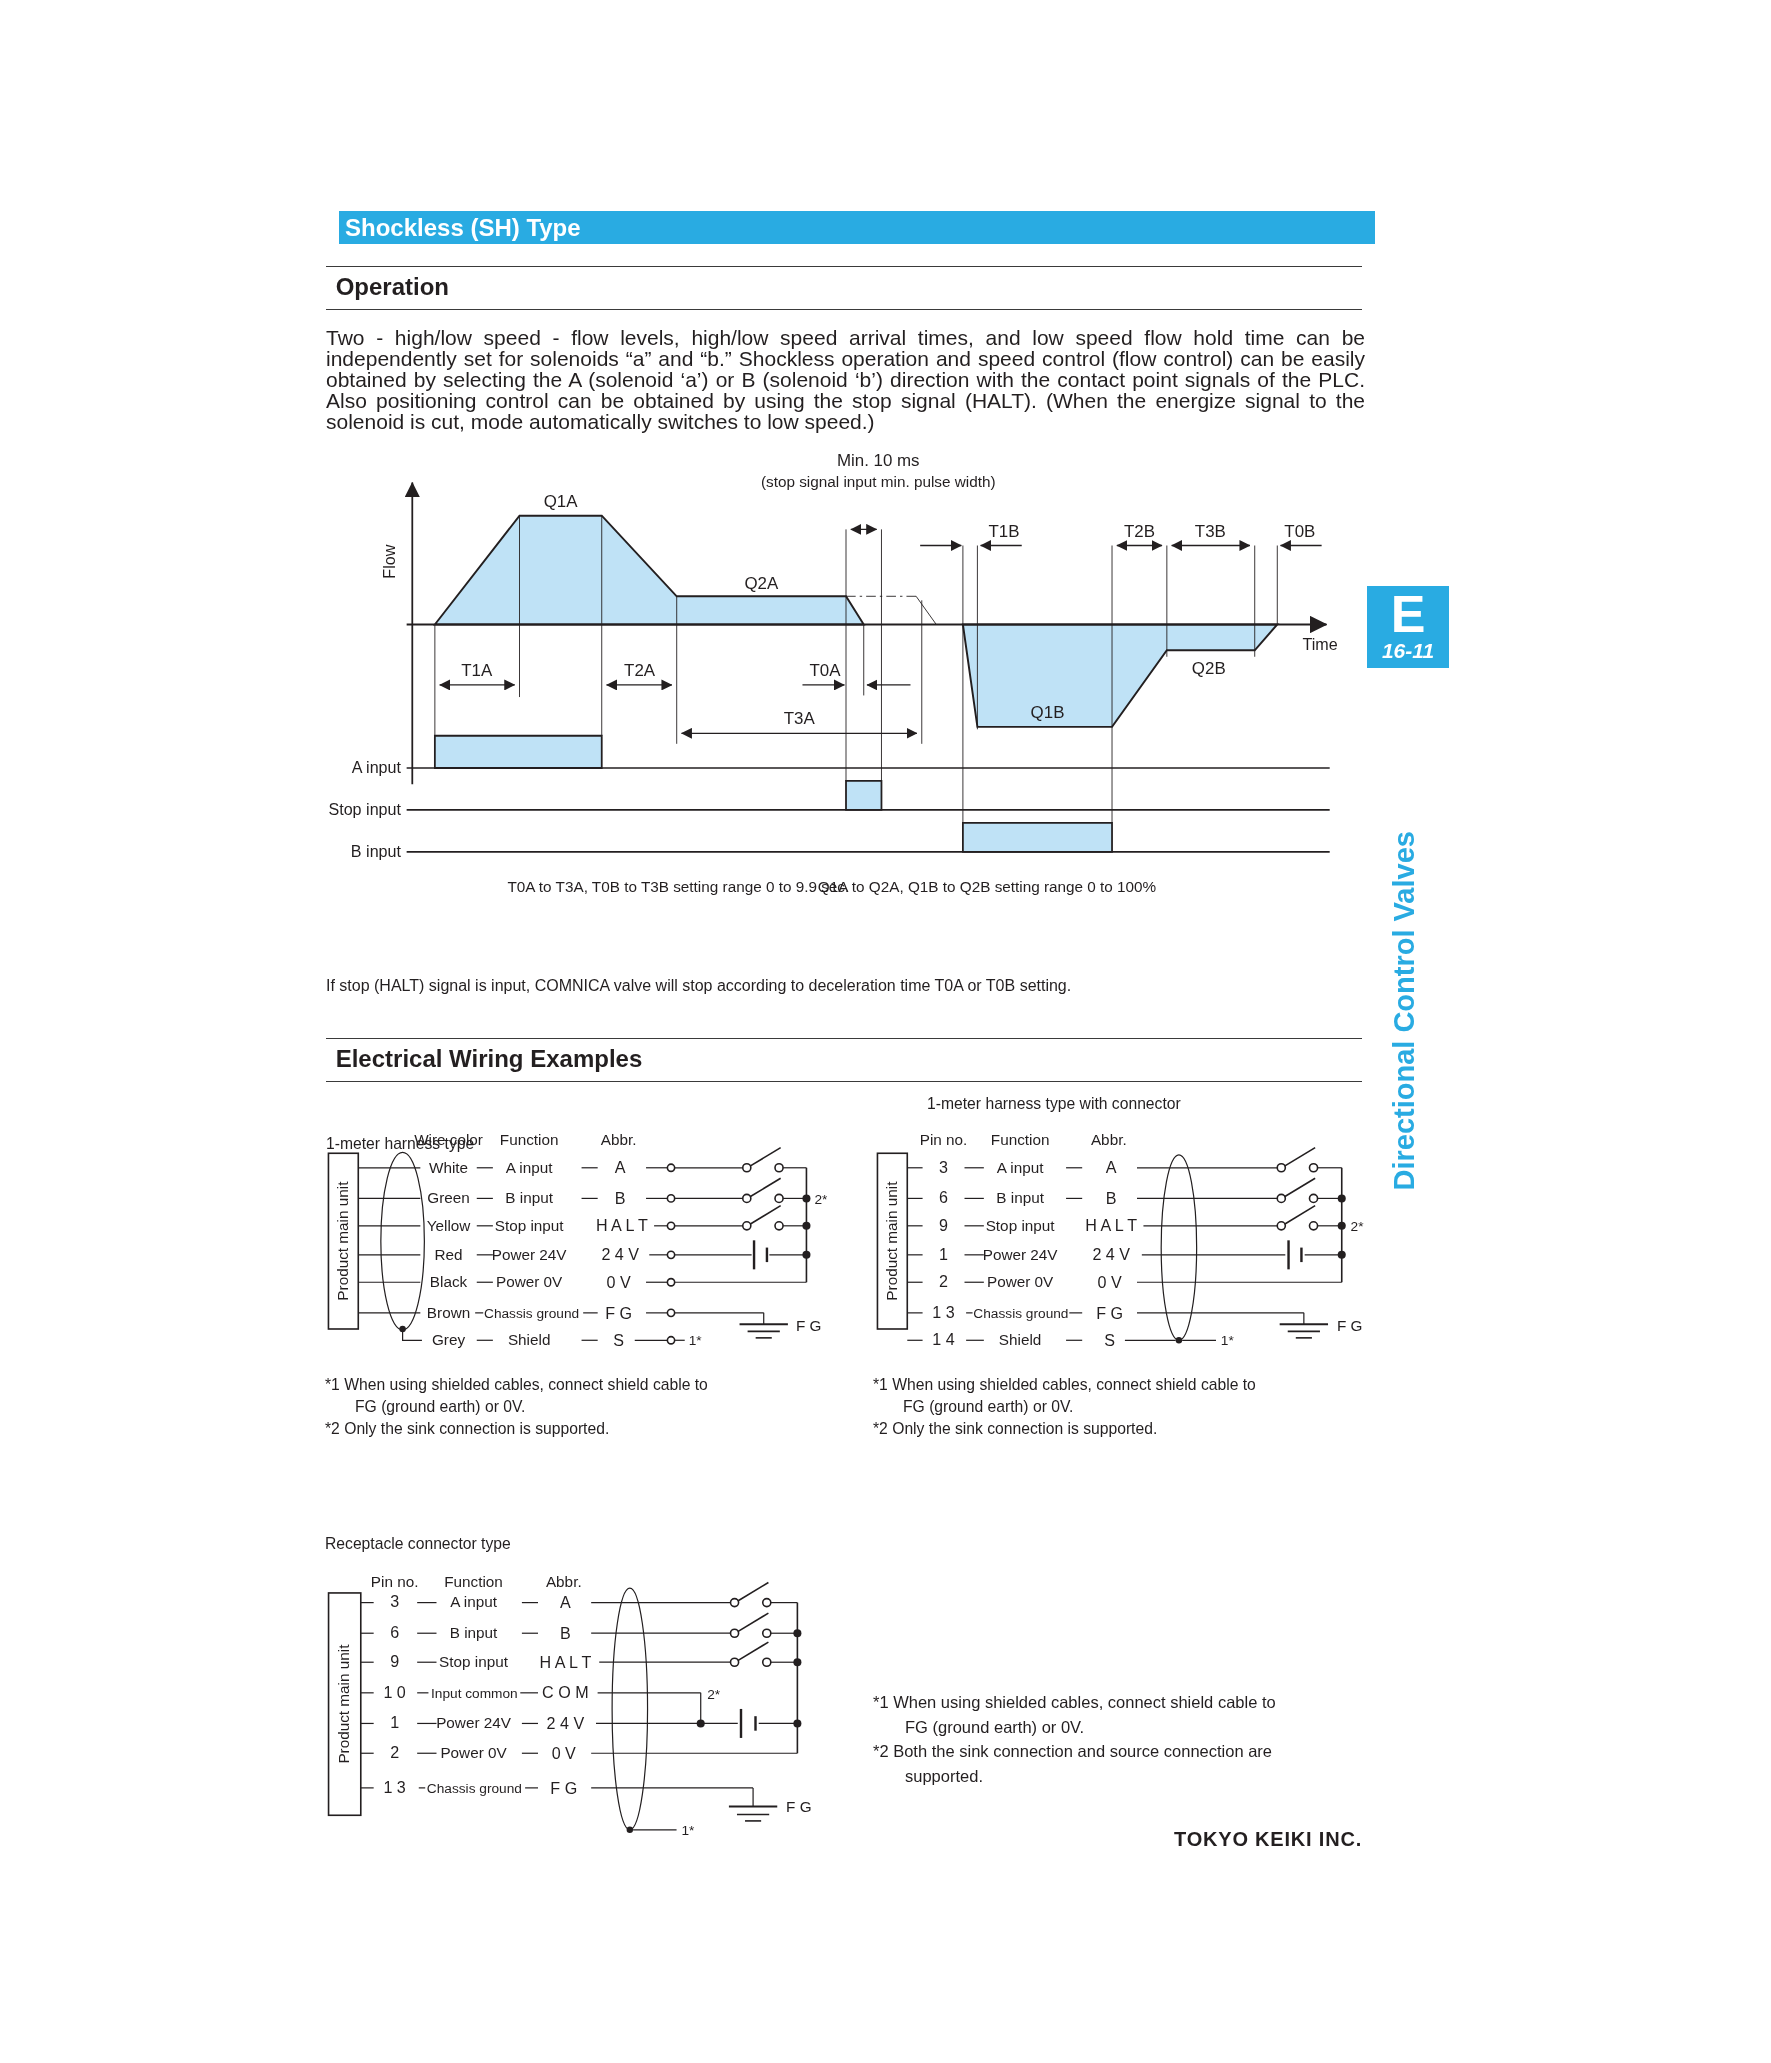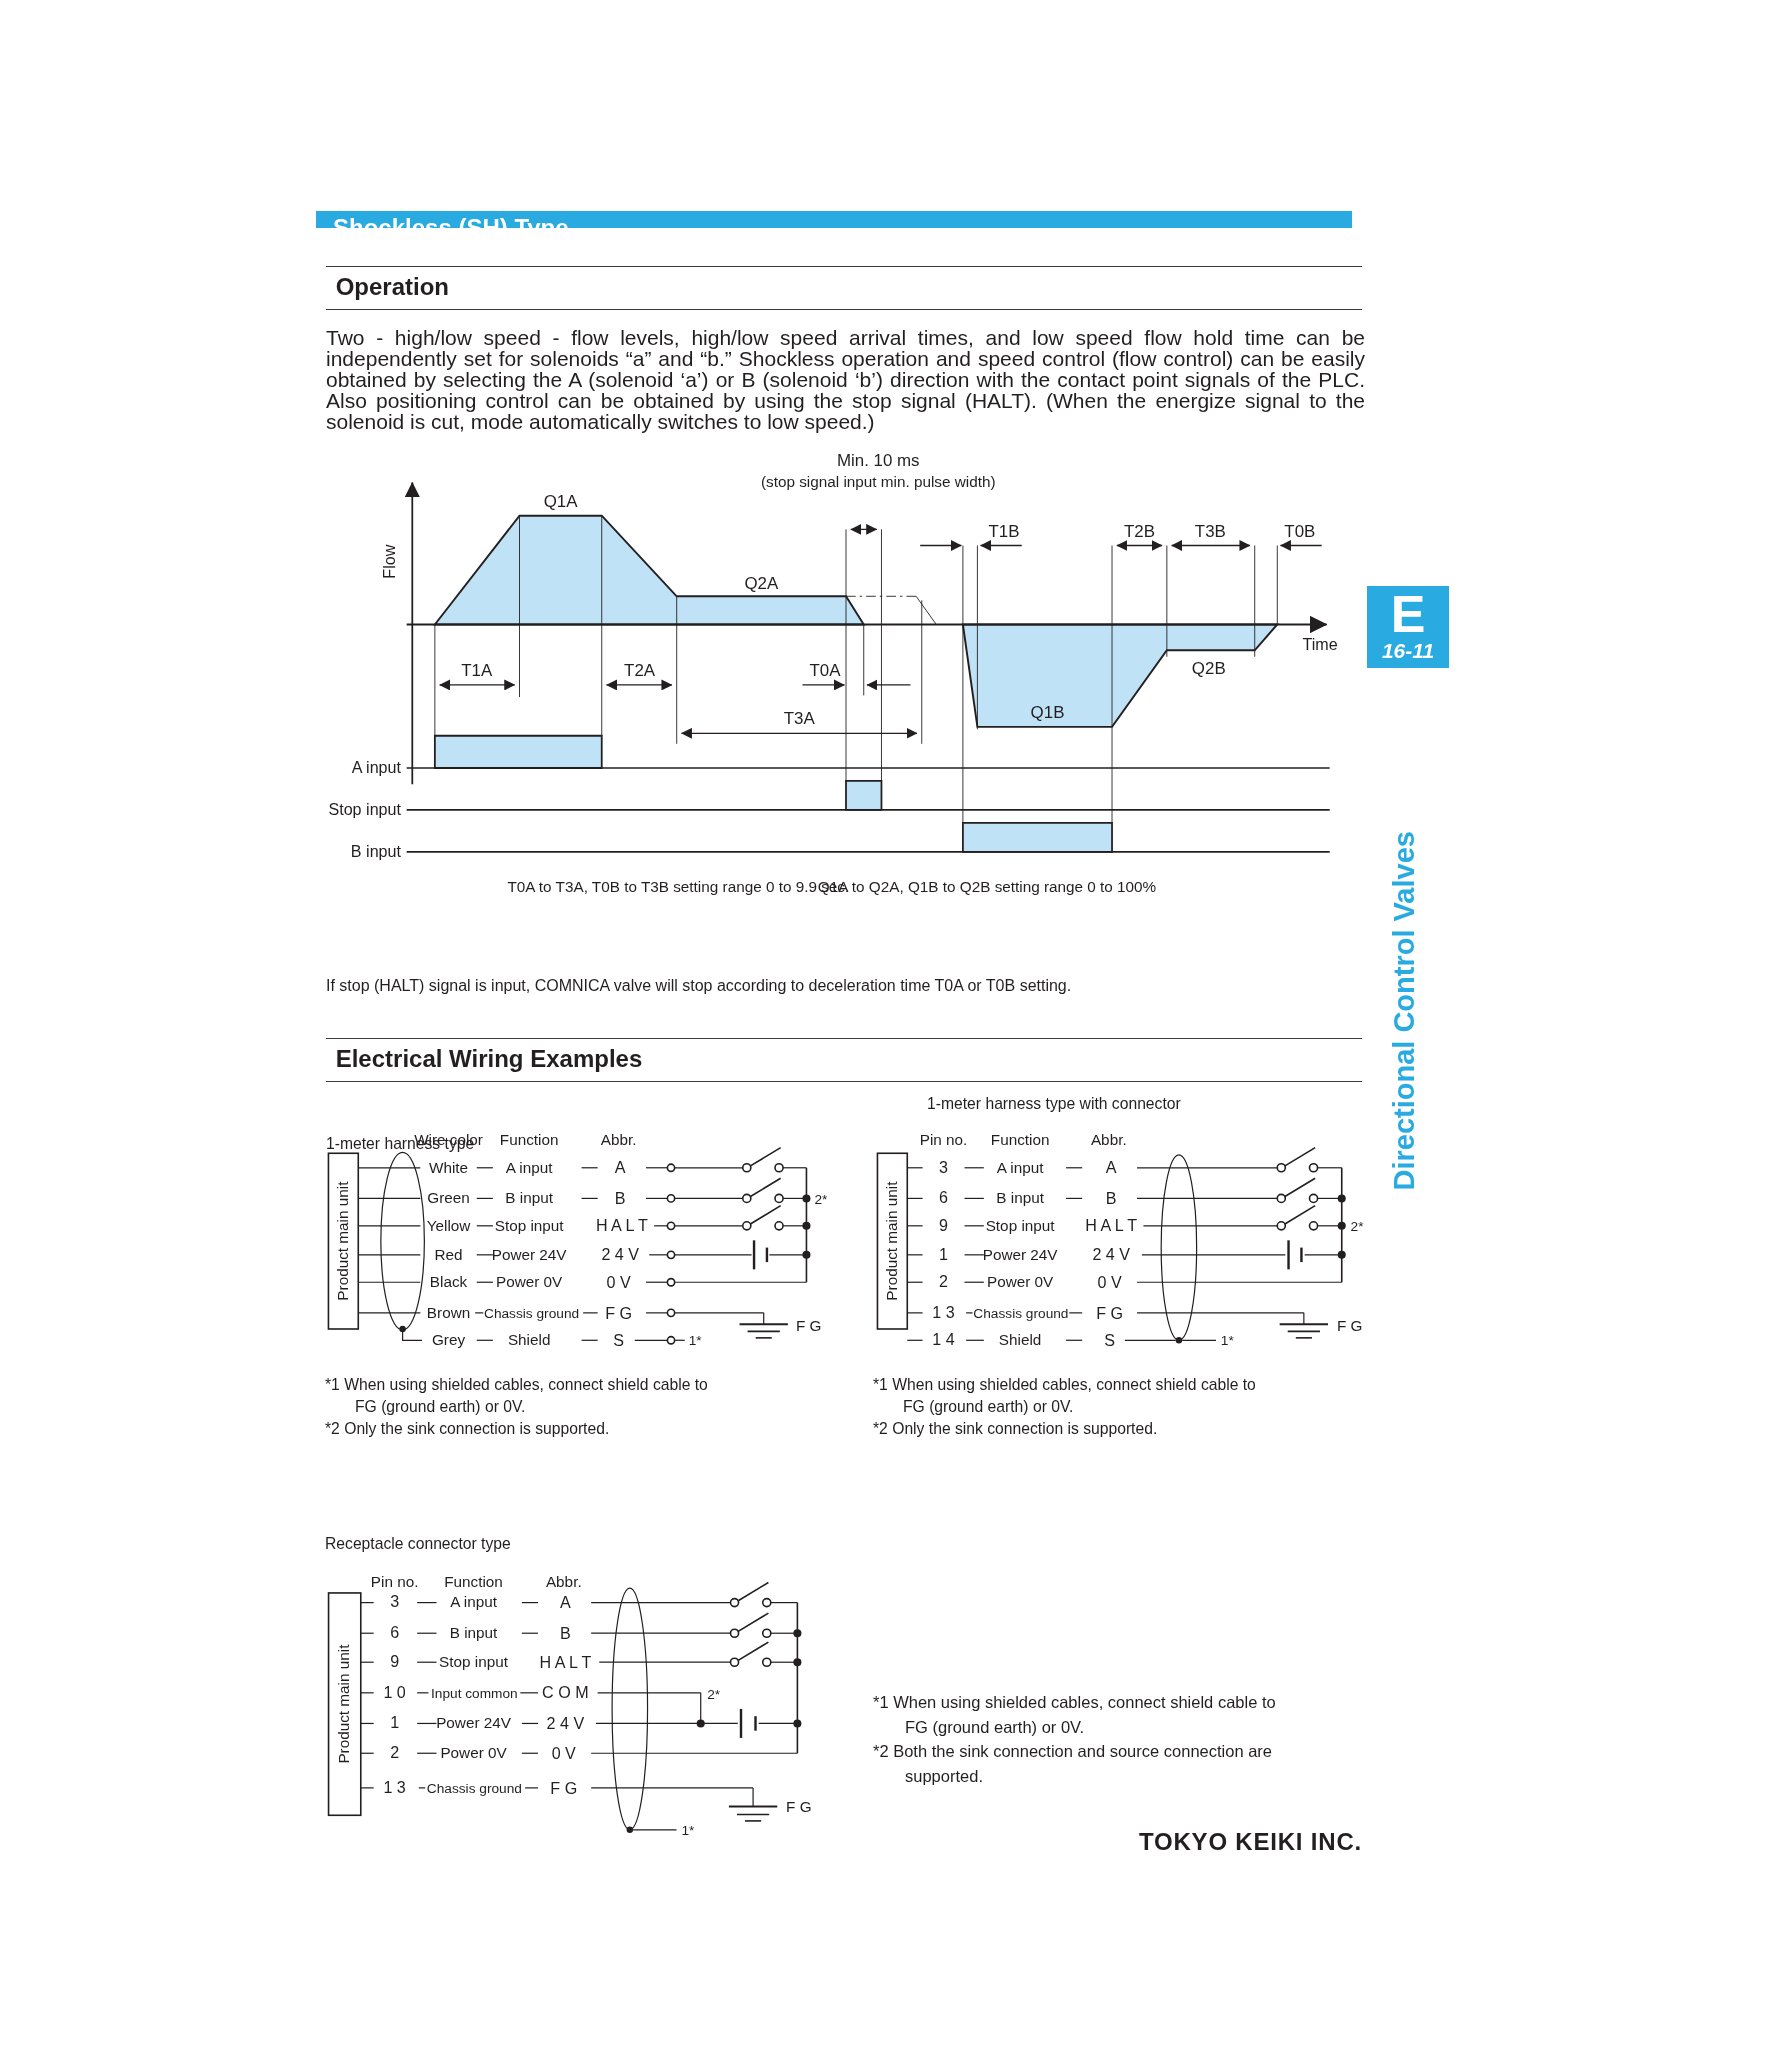--- a/index.html
+++ b/index.html
@@ -1,31 +1,31 @@
 <!DOCTYPE html>
 <html style="font-size:13px"><head>
 <meta charset="utf-8">
 <style>
   html,body{margin:0;padding:0;background:#fff;}
   body{width:1771px;height:2064px;position:relative;font-family:"Liberation Sans",sans-serif;color:#231f20;}
   .abs{position:absolute;}
-  .bar{left:316px;top:211px;width:1036px;height:17px;background:#29abe2;color:#fff;
-       font-size:24px;font-weight:bold;line-height:33px;padding-left:17px;box-sizing:border-box;}
+  .bar{left:339px;top:211px;width:1036px;height:33px;background:#29abe2;color:#fff;
+       font-size:24px;font-weight:bold;line-height:33px;padding-left:6px;box-sizing:border-box;}
   .sechead{left:326px;width:1036px;border-top:1.6px solid #3a3a3a;border-bottom:1.6px solid #3a3a3a;
        font-size:24px;font-weight:bold;padding:6.4px 0 7.3px 9.7px;box-sizing:border-box;}
   .op{top:266px;}
   .ew{top:1038px;}
   .para{left:326px;top:327px;width:1039px;font-size:21px;line-height:21px;text-align:justify;}
   .note1{left:326px;top:977px;font-size:16px;}
   .dtitle{font-size:15.7px;}
   .notes{font-size:15.7px;line-height:22px;}
   .notes .ind{padding-left:30px;}
   .notes3{font-size:16.5px;line-height:24.6px;}
   .notes3 .ind{padding-left:32px;}
-  .footer{left:326px;top:1828px;width:1036px;text-align:right;font-size:24px;font-weight:bold;letter-spacing:0.8px;}
+  .footer{left:326px;top:1828px;width:1036px;text-align:right;font-size:20px;font-weight:bold;letter-spacing:0.8px;}
   .tabbox{left:1367px;top:586px;width:82px;height:82px;background:#29abe2;color:#fff;text-align:center;}
   .tabbox .E{font-size:52px;font-weight:bold;line-height:50px;margin-top:3.2px;}
   .tabbox .pg{font-size:21px;font-weight:bold;line-height:24px;font-style:italic;}
   .vcat{left:1150px;top:919px;width:508px;height:35px;transform:rotate(-90deg);transform-origin:center;
         color:#29abe2;font-size:29px;font-weight:bold;line-height:35px;text-align:left;}
   svg text{font-family:"Liberation Sans",sans-serif;fill:#231f20;}
   .w{stroke:#231f20;stroke-width:2;fill:none;}
   .w15{stroke:#231f20;stroke-width:1.5;fill:none;}
   .g1{stroke:#231f20;stroke-width:1.1;fill:none;}
   .dim{stroke:#231f20;stroke-width:1.6;fill:none;}

